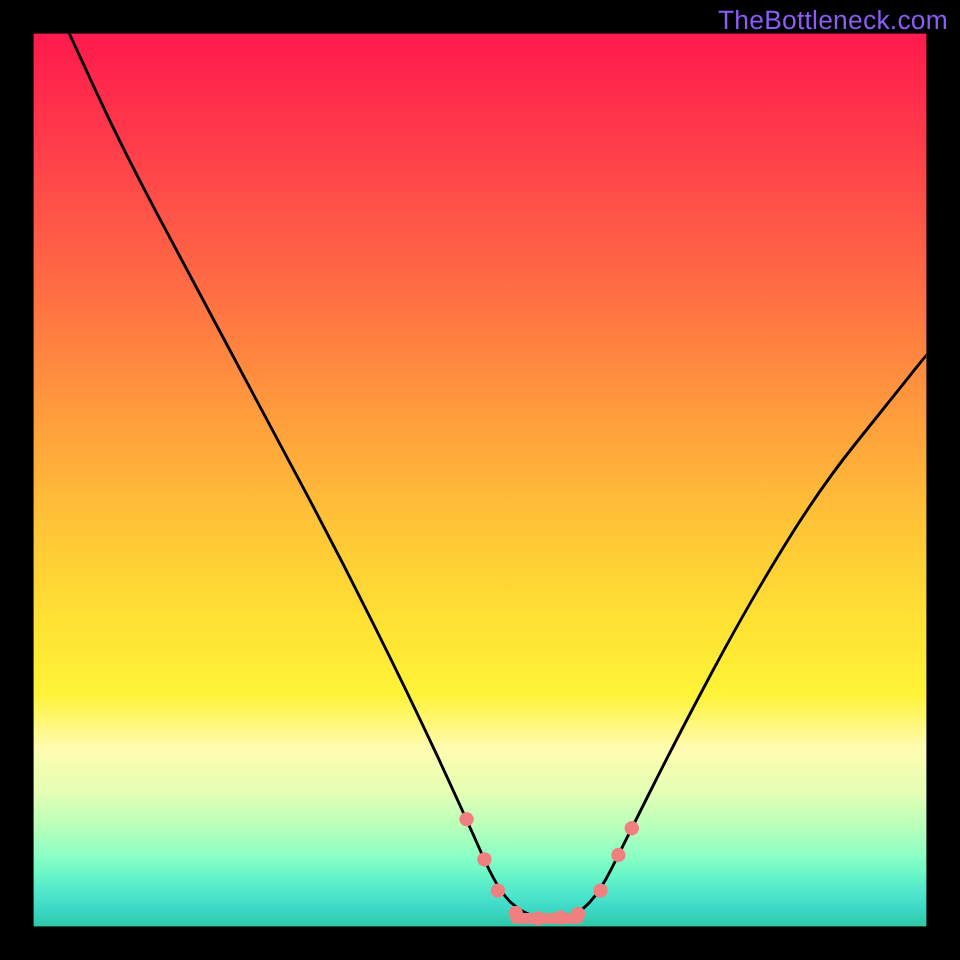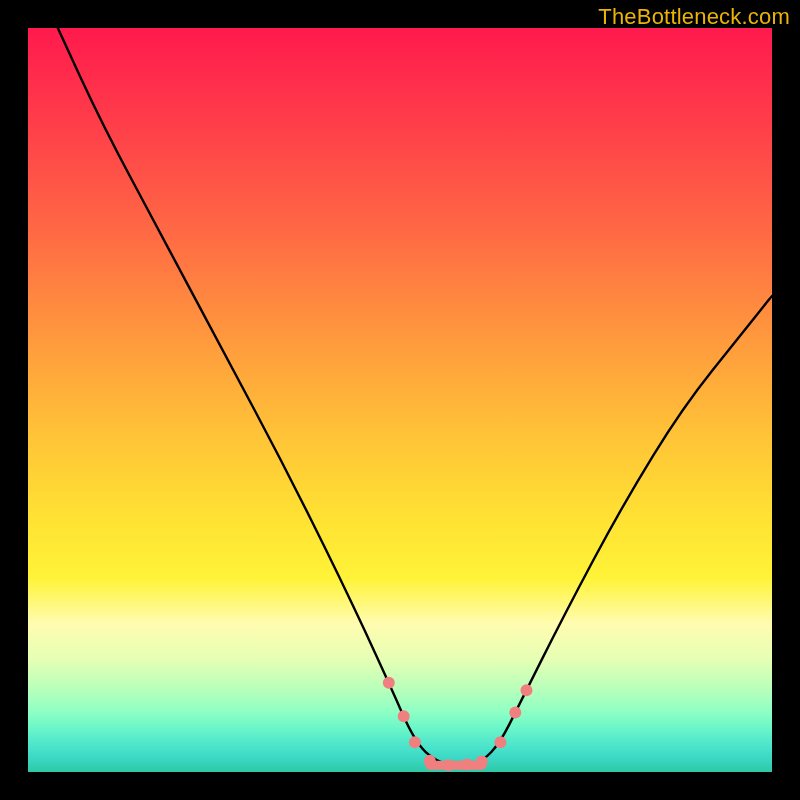--- a/index.html
+++ b/index.html
@@ -46,21 +46,21 @@
     position: absolute;
     left: 0;
     top: 0;
     width: 744px;
     height: 744px;
   }
   .watermark {
     position: absolute;
     top: 4px;
     right: 10px;
-    color: #eab308;
+    color: #8b5cf6;
     font-size: 22px;
     letter-spacing: 0.2px;
     user-select: none;
   }
 </style>
 </head>
 <body>
 
 <div class="frame">
 

